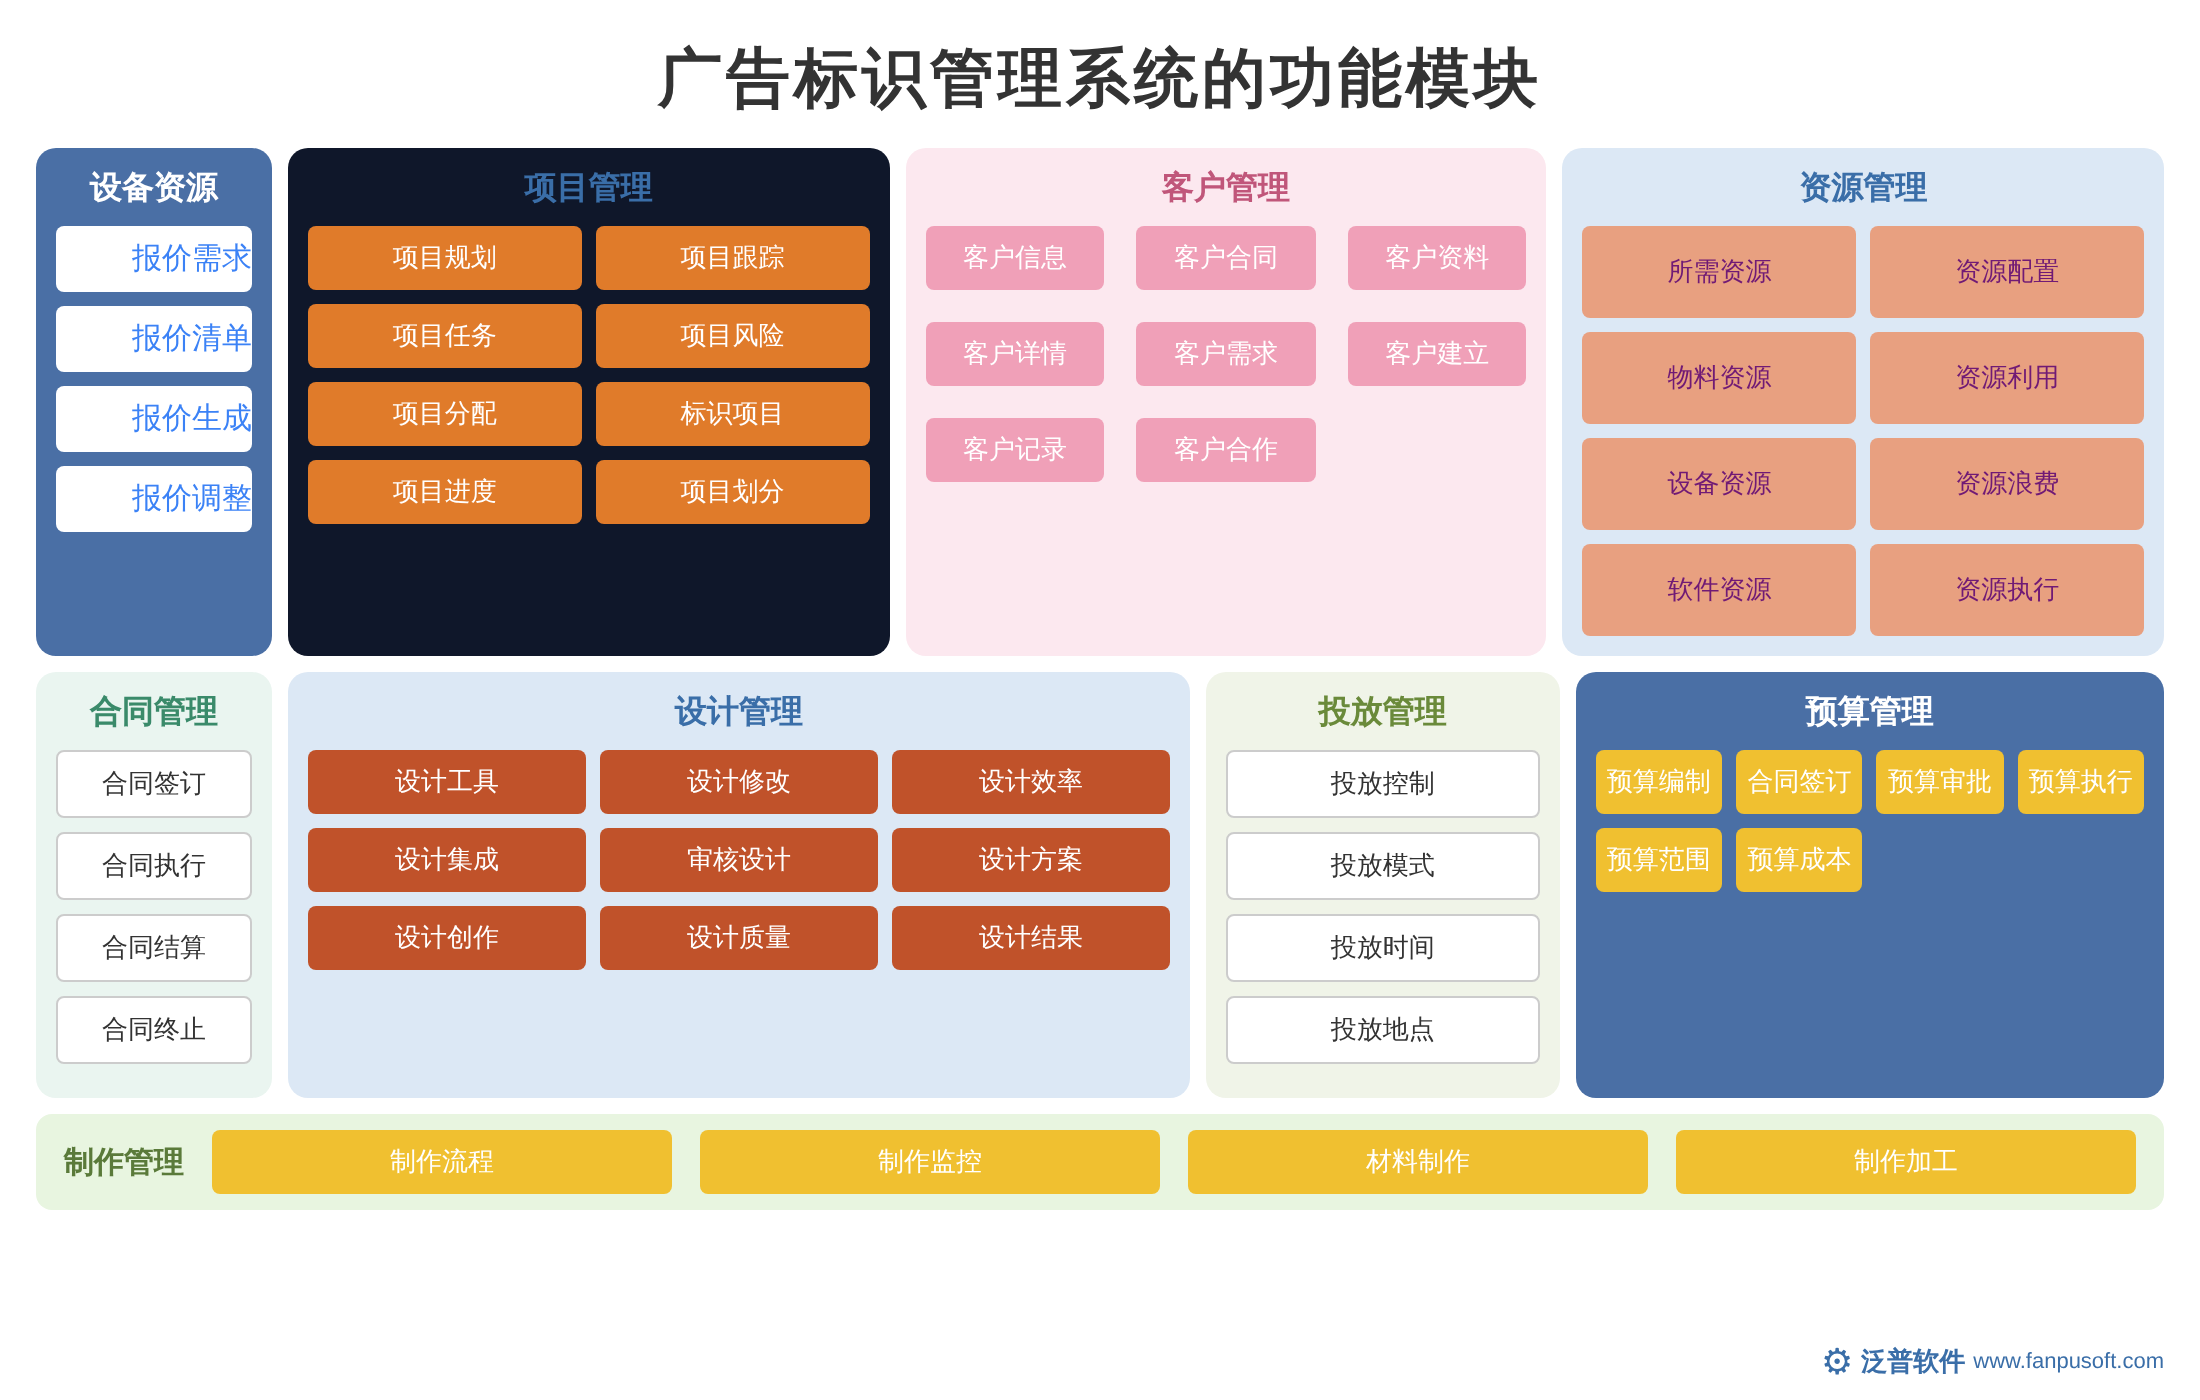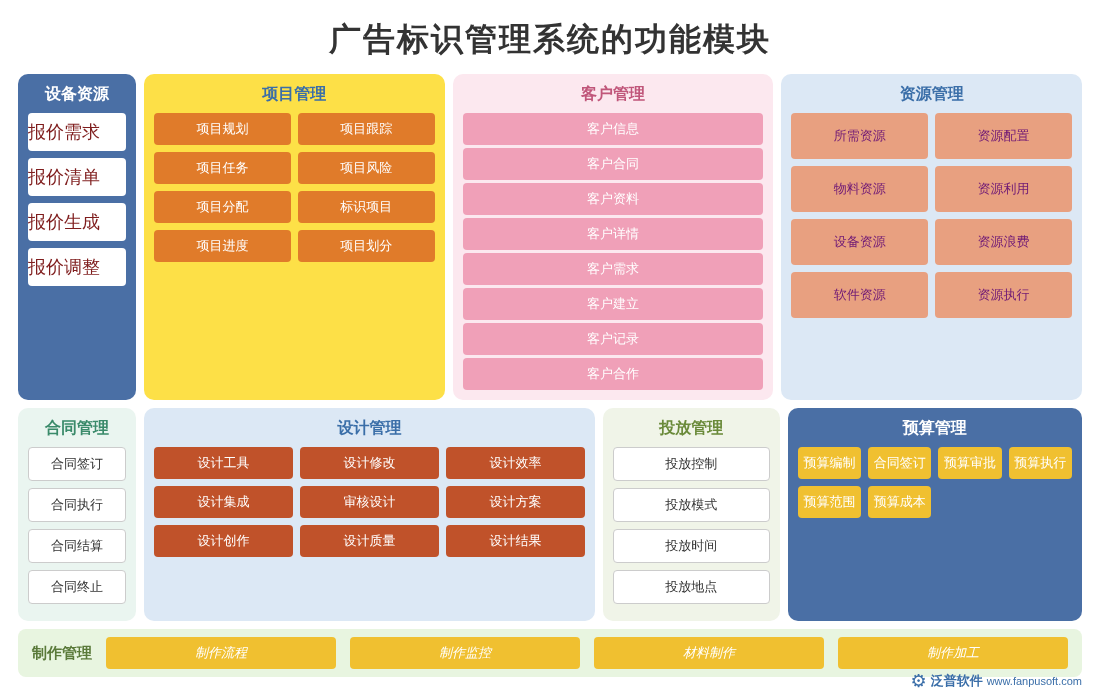--- a/index.html
+++ b/index.html
@@ -51,32 +51,32 @@
     .panel-baojia {
       background: #4a6fa5;
       width: 118px;
       flex-shrink: 0;
     }
     .panel-baojia .panel-title { color: #fff; }
     .btn-baojia {
       display: block;
       width: 100%;
       background: #ffffff;
-      color: #7f1d1d;
-      border: none;
-      border-radius: 4px;
-      padding: 7px 0;
-      font-size: 18px;
-      text-align: left;
+      color: #3b82f6;
+      border: none;
+      border-radius: 4px;
+      padding: 7px 0;
+      font-size: 15px;
+      text-align: right;
       margin-bottom: 7px;
       cursor: pointer;
     }
     
     .panel-xiangmu {
-      background: #fde047;
+      background: #0f172a;
       flex: 1.4;
     }
     .panel-xiangmu .panel-title { color: #3a6ea8; }
     .xiangmu-grid {
       display: grid;
       grid-template-columns: 1fr 1fr;
       gap: 7px;
     }
     .btn-orange {
       background: #e07b2a;
@@ -90,22 +90,22 @@
       width: 100%;
     }
     
     .panel-kehu {
       background: #fce8ef;
       flex: 1.5;
     }
     .panel-kehu .panel-title { color: #c0567a; }
     .kehu-grid {
       display: grid;
-      grid-template-columns: 1fr;
-      gap: 3px;
+      grid-template-columns: 1fr 1fr 1fr;
+      gap: 16px;
     }
     .btn-pink {
       background: #f0a0b8;
       color: #fff;
       border: none;
       border-radius: 4px;
       padding: 7px 0;
       font-size: 13px;
       text-align: center;
       cursor: pointer;
@@ -236,21 +236,20 @@
     .btn-yellow-strip {
       background: #f0c030;
       color: #fff;
       border: none;
       border-radius: 4px;
       padding: 7px 28px;
       font-size: 13px;
       text-align: center;
       cursor: pointer;
       flex: 1;
-      font-style: italic;
     }
     
     .footer {
       position: absolute;
       bottom: 8px;
       right: 18px;
       display: flex;
       align-items: center;
       gap: 4px;
       color: #5a8ad0;

